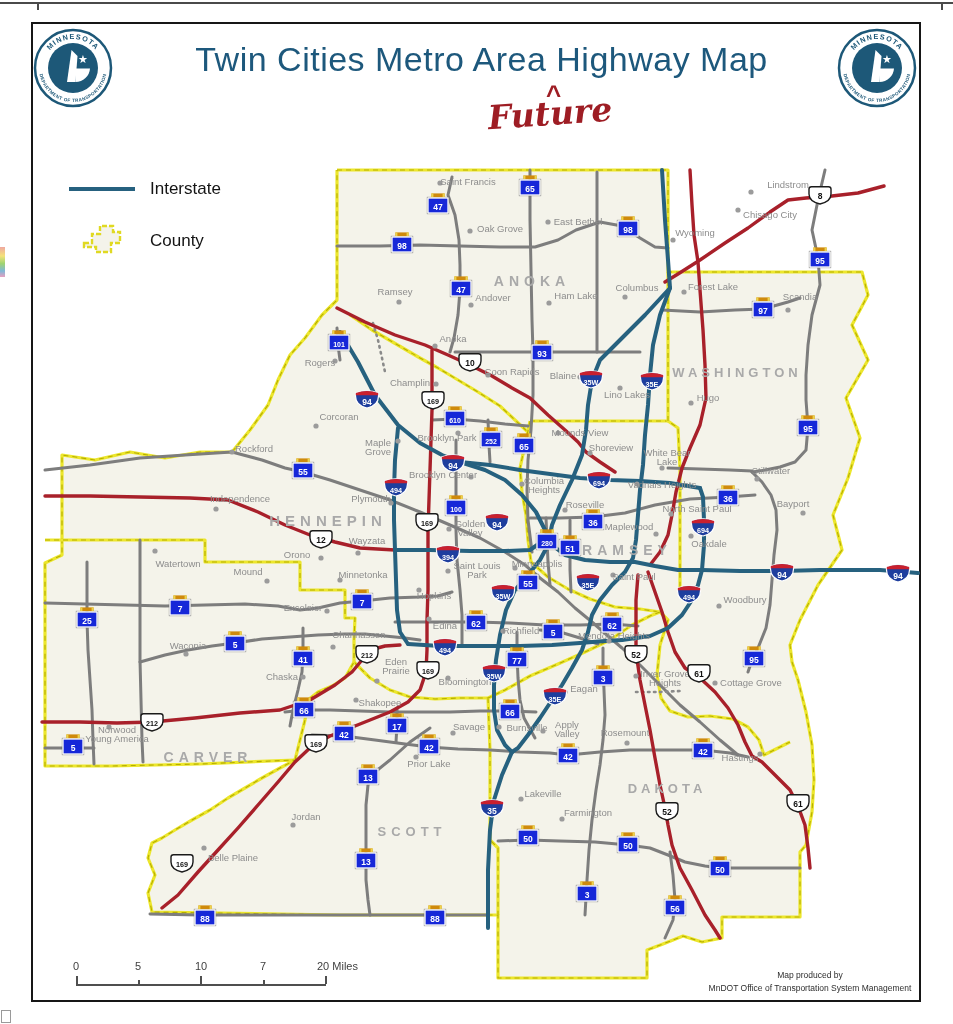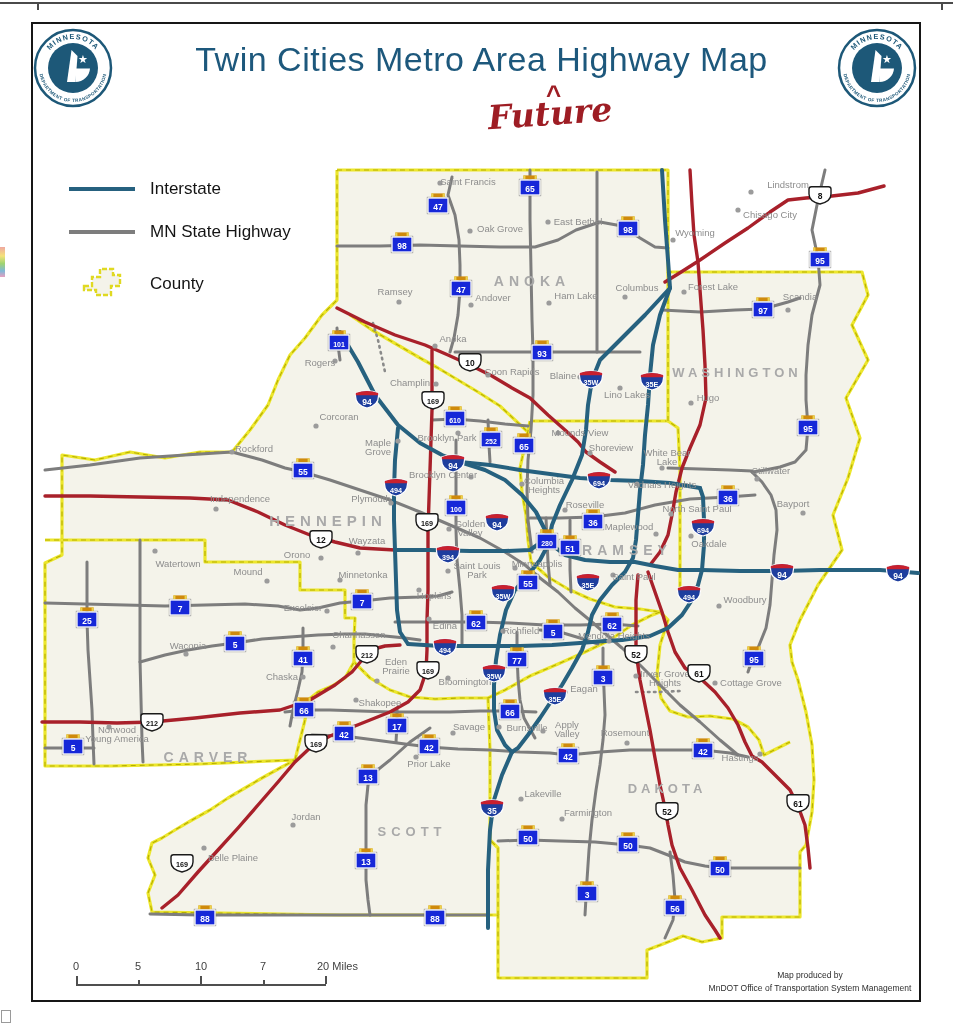--- a/index.html
+++ b/index.html
@@ -836,26 +836,20 @@
         <text font-size="4.6" font-weight="bold" fill="#1d5878" letter-spacing="0.4"><textPath href="#arcB2" startOffset="50%" text-anchor="middle">DEPARTMENT OF TRANSPORTATION</textPath></text>
       </svg></div>
 
   <div class="legend">
     <div class="legend-row">
       <span class="swatch">
           <span class="leg-line" style="background:#26617f;"></span>
         </span>
       <span class="leg-label">Interstate</span>
     </div>
-    <div class="legend-row">
-      <span class="swatch">
-          <span class="leg-line" style="background:#7d7d7d;"></span>
-        </span>
-      <span class="leg-label">MN State Highway</span>
-    </div>
     <div class="legend-row county">
       <span class="swatch">
         <svg width="54" height="40" viewBox="0 0 54 40">
           <polygon points="9,22 17,22 17,13 25,13 25,5 38,5 38,11 45,11 45,22 36,22 36,31 21,31 21,26 9,26" fill="#f4f3ea" stroke="#e0d922" stroke-width="2.4" stroke-dasharray="5,2"></polygon>
         </svg>
       </span>
       <span class="leg-label">County</span>
     </div>
   </div>
 

